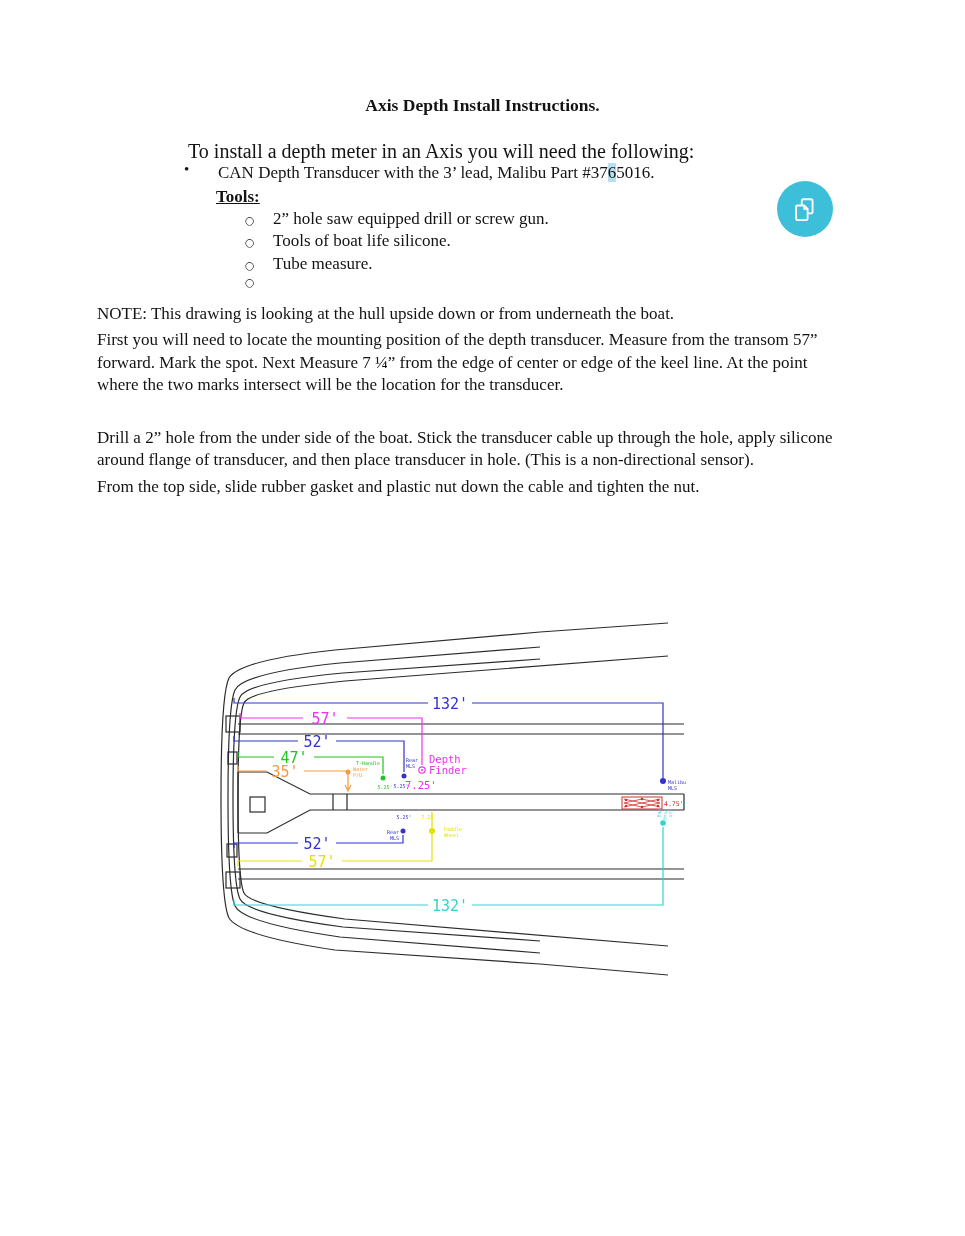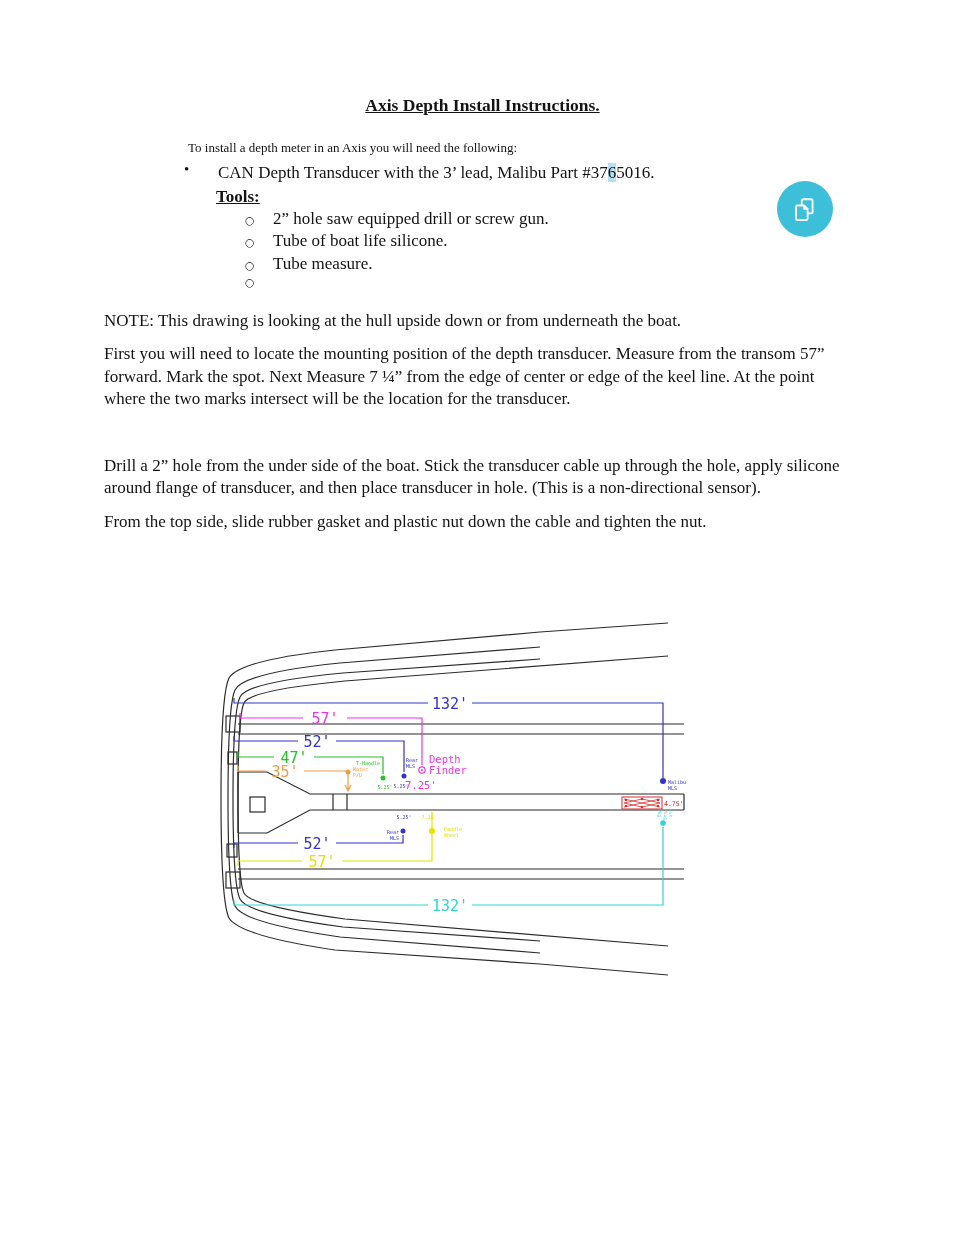--- a/index.html
+++ b/index.html
@@ -2,31 +2,31 @@
 <html><head>
 <meta charset="utf-8">
 <style>
   html,body{margin:0;padding:0;}
   body{
     width:965px;height:1236px;background:#ffffff;position:relative;
     font-family:"Liberation Serif",serif;color:#131313;overflow:hidden;
   }
   .doc-title{position:absolute;top:95px;left:0;width:965px;text-align:center;
     font-size:17.5px;font-weight:bold;}
-  .doc-title .u{text-decoration:underline;}
-  .intro{position:absolute;top:140px;left:188px;font-size:13px;}
+  .doc-title .u{}
+  .intro{position:absolute;top:140px;left:188px;font-size:20px;}
   .dot-bullet{position:absolute;left:184px;top:161px;font-size:15px;}
   .bullet-text{position:absolute;left:218px;top:163px;font-size:17px;text-align:right;}
   .hl{background:#b7dff0;}
   .tools-heading{position:absolute;left:216px;top:187px;font-size:17px;font-weight:bold;text-decoration:underline;}
   .tools-list{position:absolute;left:245px;top:209px;}
   .tool-row{height:22.4px;display:flex;align-items:baseline;font-size:17px;}
   .o-bullet{display:inline-block;width:28px;font-size:11px;font-family:"DejaVu Sans",sans-serif;}
   .paragraphs{position:absolute;left:93px;top:299px;width:760px;font-size:17px;line-height:22.4px;}
-  .paragraphs p{margin:11px;}
+  .paragraphs p{margin:4px;}
   .gap{height:22.4px;}
   .fab{position:absolute;left:777px;top:181px;width:56px;height:56px;border-radius:50%;
     background:#3ebfd9;display:flex;align-items:center;justify-content:center;cursor:pointer;}
   .diagram{position:absolute;left:208px;top:610px;}
   .cadtext{font-family:"DejaVu Sans Mono",monospace;}
 </style>
 </head>
 <body>
 
 <div class="doc-title">
@@ -40,21 +40,21 @@
 
 <div class="tools-heading">Tools:</div>
 
 <div class="tools-list">
   <div class="tool-row">
     <span class="o-bullet">○</span>
     <span>2” hole saw equipped drill or screw gun.</span>
   </div>
   <div class="tool-row">
     <span class="o-bullet">○</span>
-    <span>Tube of boat life silicone.</span>
+    <span>Tools of boat life silicone.</span>
   </div>
   <div class="tool-row">
     <span class="o-bullet">○</span>
     <span>Tube measure.</span>
   </div>
   <div class="tool-row">
     <span class="o-bullet">○</span>
   </div>
 </div>
 

